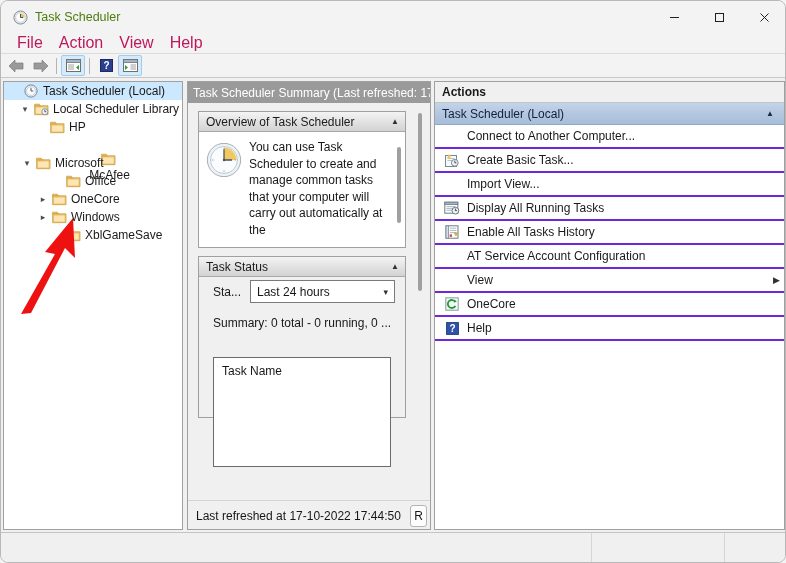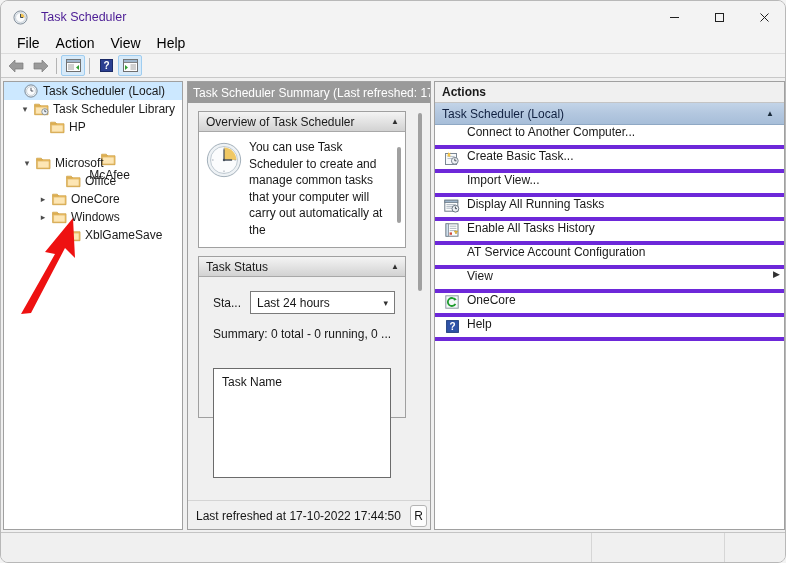--- a/index.html
+++ b/index.html
@@ -24,42 +24,42 @@
   #titlebar {
     position: absolute; left: 0; top: 0; width: 786px; height: 32px;
     background: #f3f3f3;
     display: flex; align-items: center;
   }
   #titlebar .t-icon {
     margin-left: 11px; width: 16px; height: 16px;
     display: flex; align-items: center; justify-content: center;
   }
   #titlebar .t-text {
-    margin-left: 13px; font-size: 12.5px; color: #4c1d95;
+    margin-left: 7px; font-size: 12.5px; color: #4d7c0f;
   }
   #win-controls {
     position: absolute; right: 0; top: 0; height: 32px;
     display: flex;
   }
   #win-controls .wc {
     width: 45px; height: 32px;
     display: flex; align-items: center; justify-content: center;
     font-size: 11px; color: #202020;
   }
 
   
   #menubar {
     position: absolute; left: 0; top: 32px; width: 786px; height: 21px;
     background: #f3f3f3;
     border-bottom: 1px solid #dcdcdc;
     display: flex; align-items: center;
     padding-left: 8px;
   }
   #menubar .mi {
-    padding: 2px 8px; font-size: 14px; color: #000000;
+    padding: 2px 8px; font-size: 16px; color: #be185d;
   }
 
   
   #toolbar {
     position: absolute; left: 0; top: 53px; width: 786px; height: 24px;
     background: #f3f3f3;
     border-bottom: 1px solid #c8c8c8;
     display: flex; align-items: center;
     padding-left: 3px;
   }
@@ -160,21 +160,21 @@
   }
   #ov-inner-scroll {
     flex: 0 0 11px; position: relative;
   }
   #ov-inner-scroll .ithumb {
     position: absolute; left: 3px; top: 8px;
     width: 4px; height: 76px; background: #a0a0a0; border-radius: 2px;
   }
 
   
-  #ts-body { height: 140px; padding: 14px 0 0 0; background: #f0f0f0; }
+  #ts-body { height: 140px; padding: 3px 0 0 0; background: #f0f0f0; }
   #ts-row1 { display: flex; align-items: center; padding: 0 10px 0 14px; }
   #ts-row1 .lbl { font-size: 12px; color: #171717; }
   #combo {
     margin-left: 9px; flex: 1 1 auto; height: 23px;
     background: #ffffff; border: 1px solid #7a7a7a;
     display: flex; align-items: center; justify-content: space-between;
     padding: 0 6px 0 6px; font-size: 12px; color: #171717;
   }
   #combo .cchev { font-size: 9px; color: #303030; }
   #ts-summary {
@@ -223,23 +223,23 @@
   #actions-group-head {
     height: 22px;
     background: linear-gradient(to bottom, #c3d4e8 0%, #b3c7df 50%, #a7bed9 100%);
     border-bottom: 1px solid #8fa8c4;
     display: flex; align-items: center; justify-content: space-between;
     padding: 0 10px 0 7px;
     font-size: 12px; color: #102040;
   }
   #actions-group-head .tri { font-size: 8px; color: #1a2a3a; }
   .act-row {
-    display: flex; 
+    display: flex; align-items: center;
     height: 24px;
-    border-bottom: 4px solid #6d28d9;
+    border-bottom: 2px solid #6d28d9;
     font-size: 12px; color: #1a1a1a;
     padding-left: 6px;
   }
   .act-ico {
     flex: 0 0 22px; width: 22px; height: 18px;
     display: flex; align-items: center; justify-content: center;
   }
   .act-lbl { padding-left: 4px; flex: 1 1 auto; white-space: nowrap; }
   .act-sub { font-size: 9px; color: #303030; padding-right: 4px; }
 
@@ -368,21 +368,21 @@
         <span class="t-ico">
           <svg width="15" height="13" viewBox="0 0 16 14">
             <path d="M0.6 3 L0.6 12.6 L15 12.6 L15 3 Z" fill="#f3c46a" stroke="#c99b3c" stroke-width="0.8"></path>
             <path d="M0.6 3 L0.6 1.3 L5.6 1.3 L6.9 3 Z" fill="#f3c46a" stroke="#c99b3c" stroke-width="0.8"></path>
             <path d="M1.6 4.4 L14 4.4 L14 11.8 L1.6 11.8 Z" fill="#fde6b4" stroke="#d8ae58" stroke-width="0.6"></path>
             <circle cx="11.6" cy="9.4" r="3.3" fill="#eef2f5" stroke="#6f7c88" stroke-width="0.8"></circle>
             <line x1="11.6" y1="9.4" x2="11.6" y2="7.3" stroke="#3b4450" stroke-width="0.9"></line>
             <line x1="11.6" y1="9.4" x2="13.2" y2="9.4" stroke="#3b4450" stroke-width="0.9"></line>
           </svg>
         </span>
-        <span class="t-lbl">Task Scheduler Library</span>
+        <span class="t-lbl">Local Scheduler Library</span>
       </div>
 
       <div class="tree-row" style="padding-left:30px;">
         <span class="chev spacer">▸</span>
         <span class="t-ico">
           <svg width="15" height="13" viewBox="0 0 16 14">
             <path d="M0.6 3 L0.6 12.6 L15 12.6 L15 3 Z" fill="#f3c46a" stroke="#c99b3c" stroke-width="0.8"></path>
             <path d="M0.6 3 L0.6 1.3 L5.6 1.3 L6.9 3 Z" fill="#f3c46a" stroke="#c99b3c" stroke-width="0.8"></path>
             <path d="M1.6 4.4 L14 4.4 L14 11.8 L1.6 11.8 Z" fill="#fde6b4" stroke="#d8ae58" stroke-width="0.6"></path>
           </svg>

